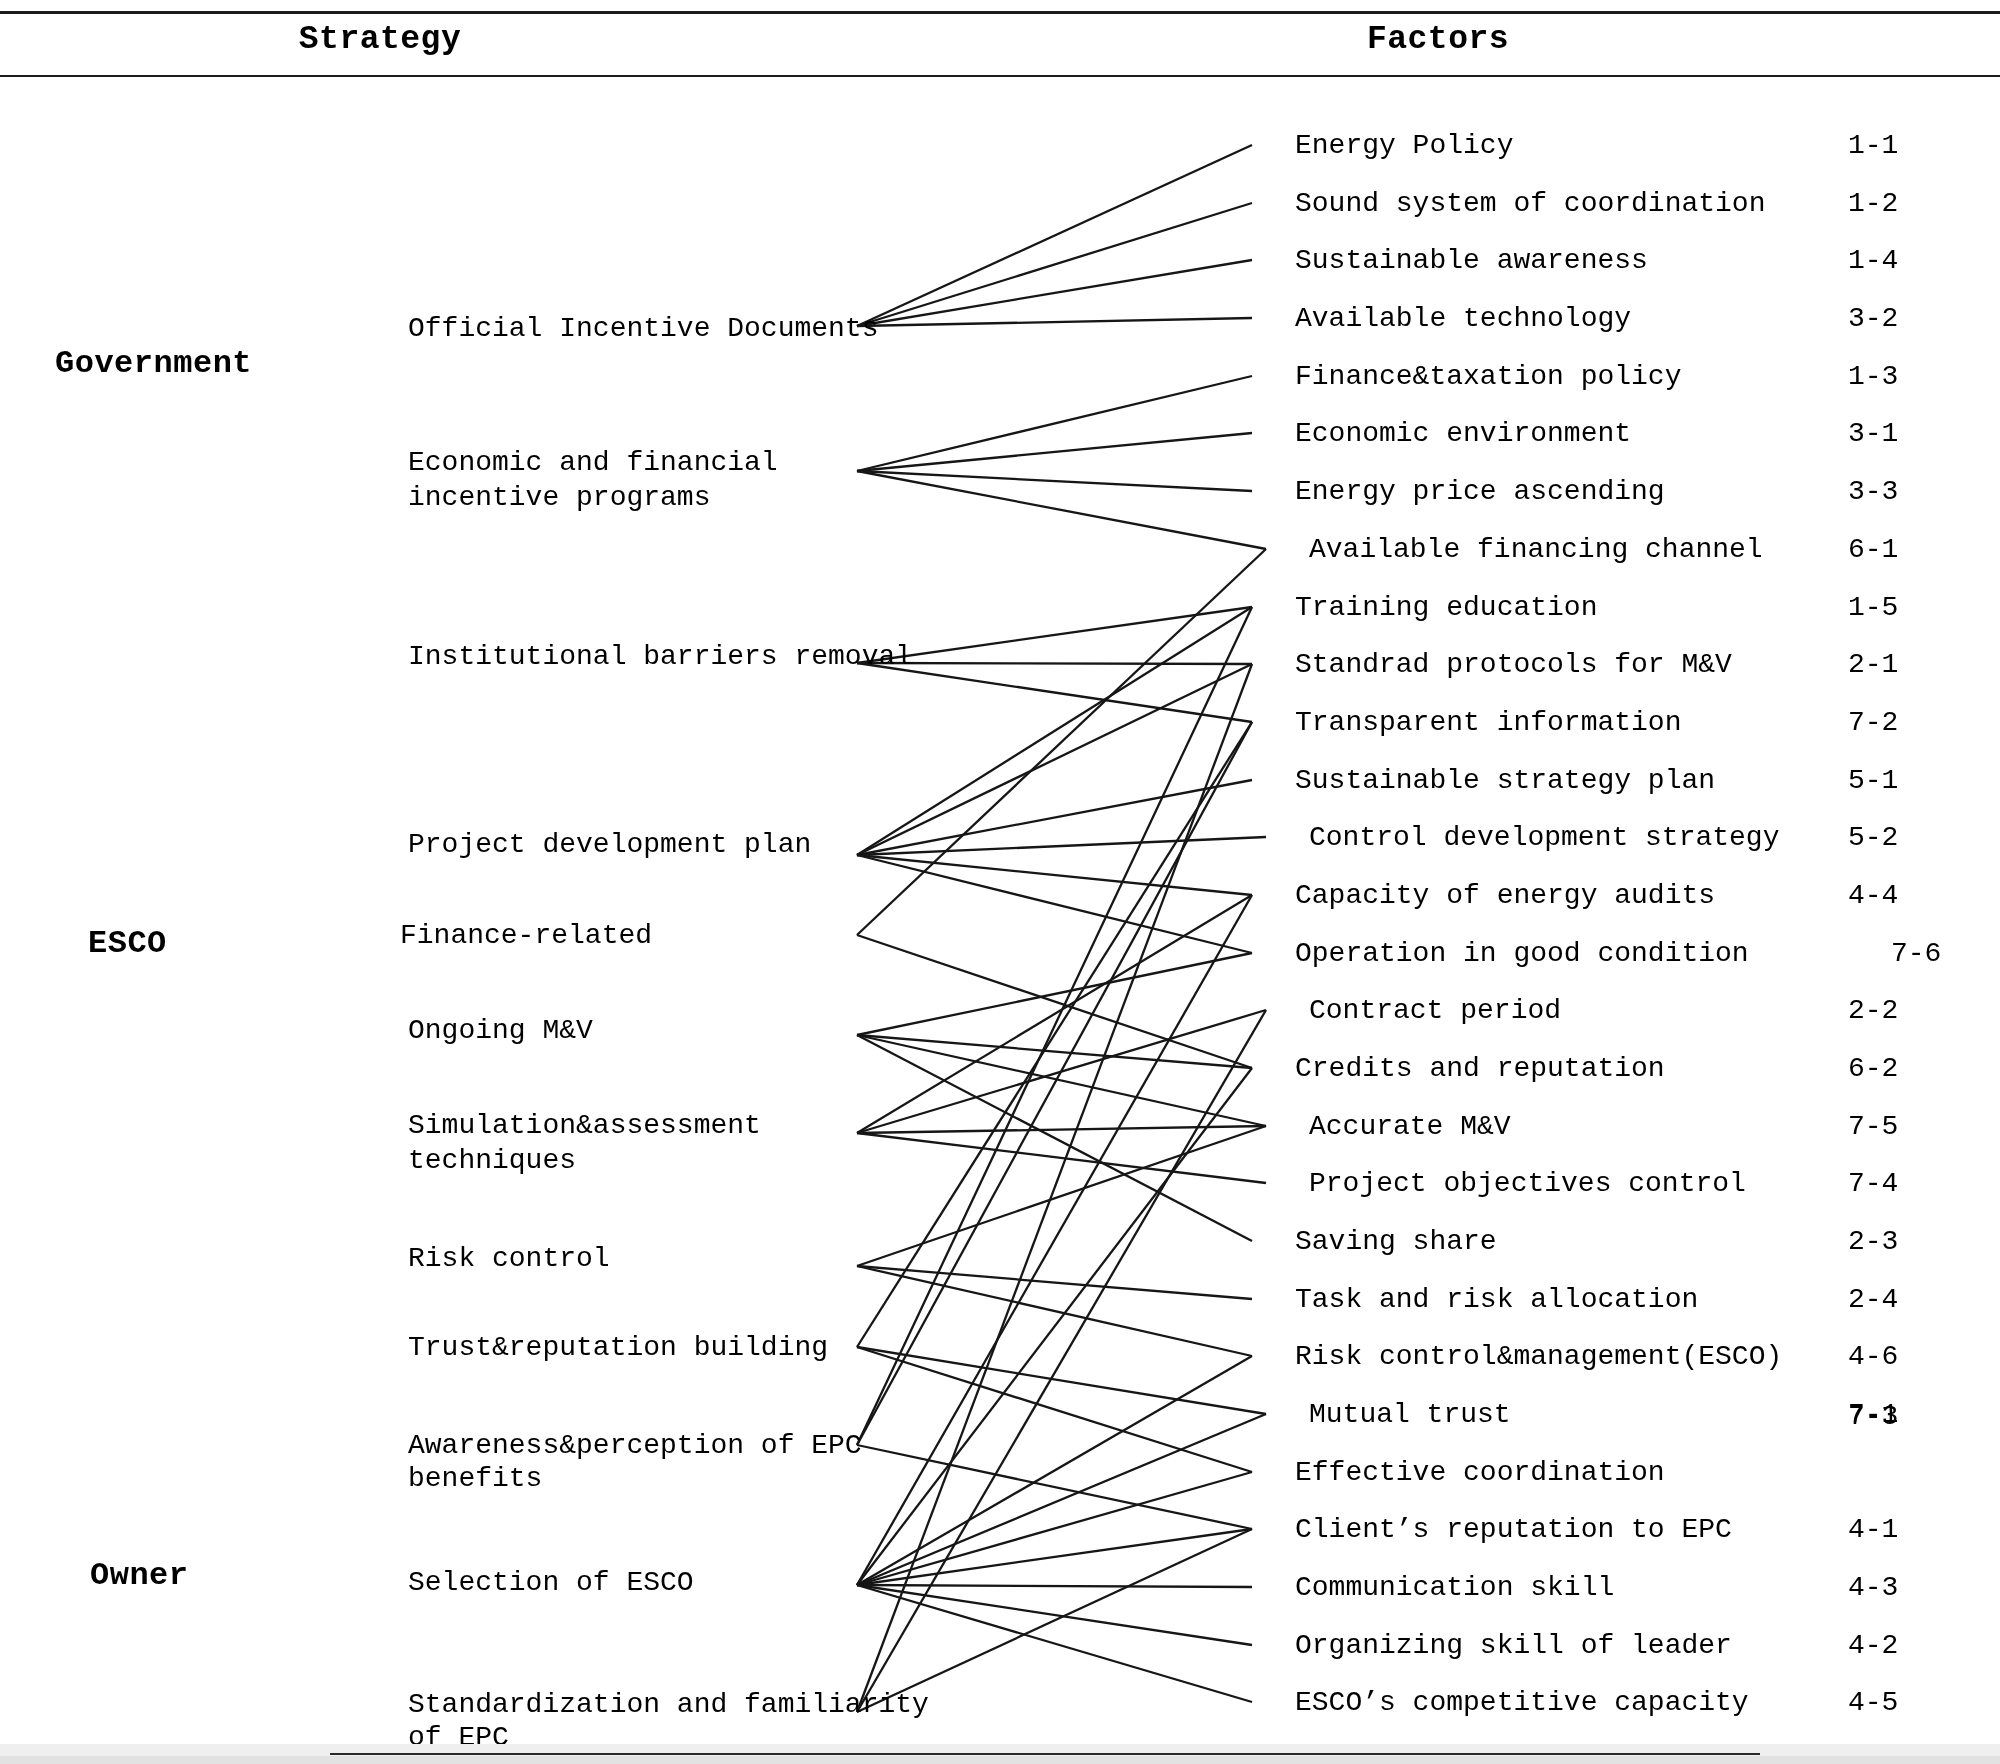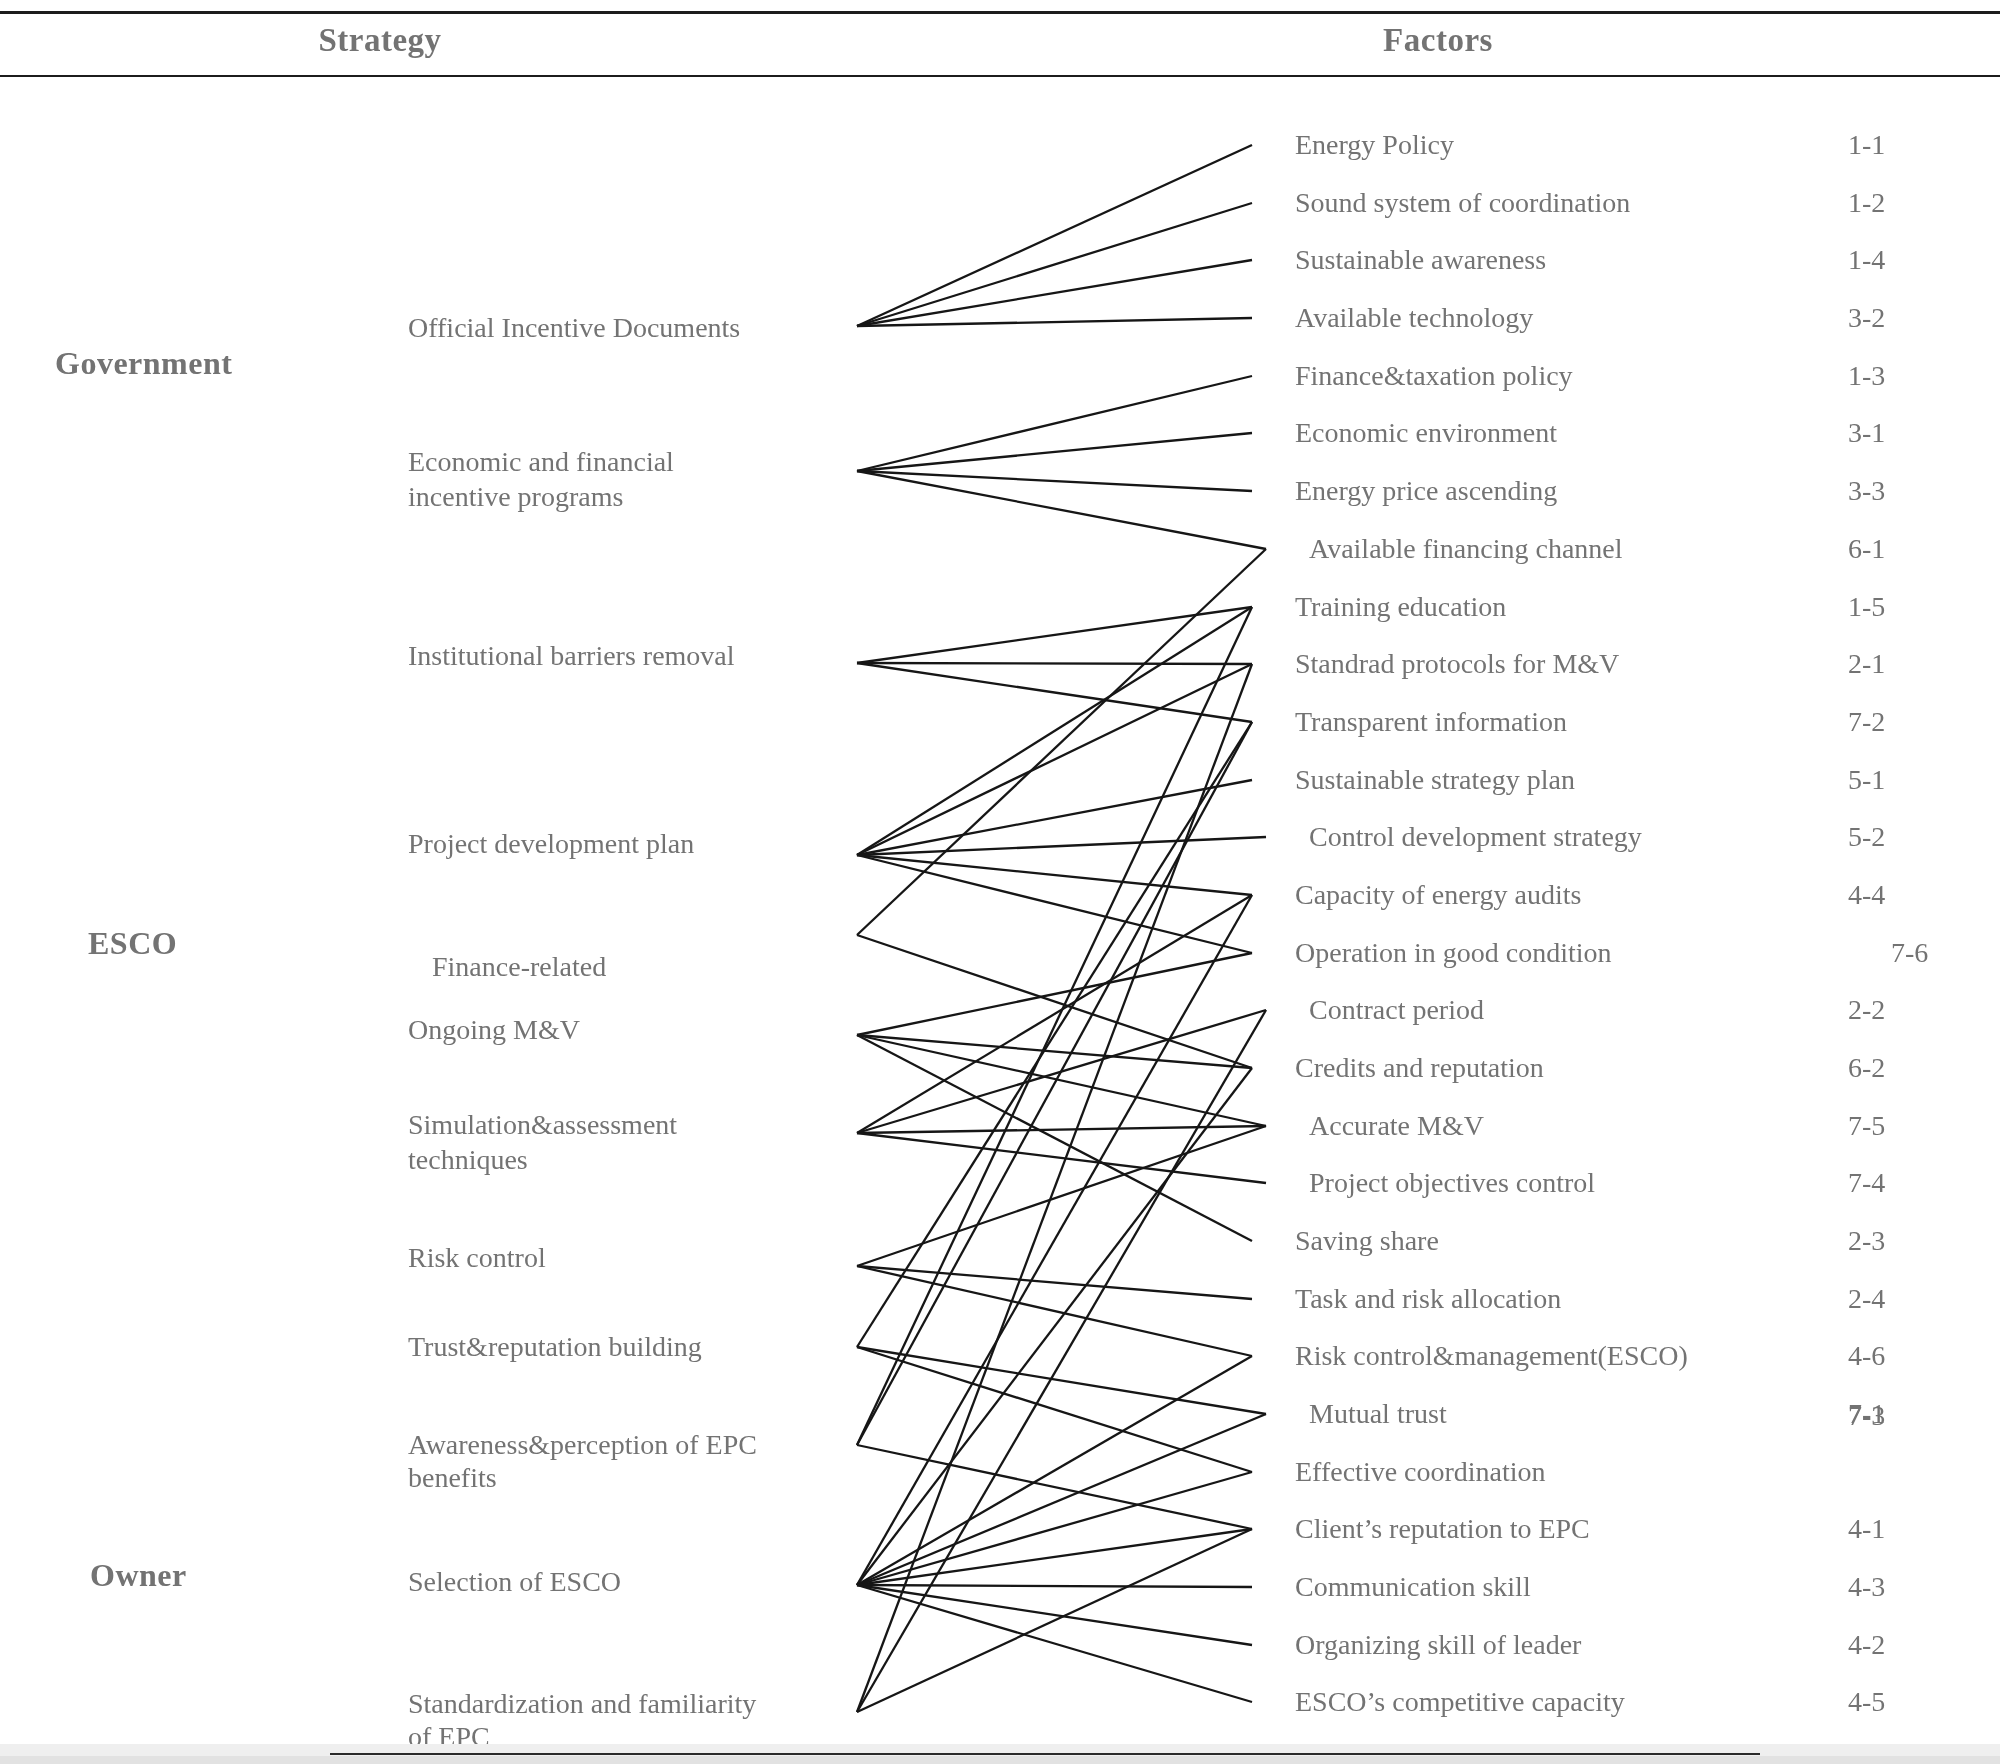--- a/index.html
+++ b/index.html
@@ -1,21 +1,21 @@
 <!DOCTYPE html>
 <html><head>
 <meta charset="utf-8">
 <style>
   html,body{margin:0;padding:0;background:#ffffff;}
   #stage{
     position:relative;
     width:2000px;height:1764px;
     background:#ffffff;
-    font-family:Liberation Serif, serif;
-    color:#737373;
+    font-family:Liberation Mono, monospace;
+    color:#000000;
     overflow:hidden;
   }
   .rule{position:absolute;left:0;width:2000px;background:#1c1c1c;}
   .hdr{
     position:absolute;top:18px;height:44px;line-height:44px;
     font-size:33px;font-weight:bold;letter-spacing:0.5px;
     transform:translateX(-50%);white-space:nowrap;
   }
   .group-label{
     position:absolute;font-size:32px;font-weight:bold;
@@ -102,21 +102,21 @@
       <div class="group-label" style="left: 55px; top: 363px;">Government</div>
       <div class="group-label" style="left: 88px; top: 943px;">ESCO</div>
       <div class="group-label" style="left: 90px; top: 1575px;">Owner</div>
     </div>
   <div id="strategies">
       <div class="strategy-line" style="left: 408px; top: 328px;">Official Incentive Documents</div>
       <div class="strategy-line" style="left: 408px; top: 462px;">Economic and financial</div>
       <div class="strategy-line" style="left: 408px; top: 497px;">incentive programs</div>
       <div class="strategy-line" style="left: 408px; top: 656px;">Institutional barriers removal</div>
       <div class="strategy-line" style="left: 408px; top: 844px;">Project development plan</div>
-      <div class="strategy-line" style="left: 432px; top: 935px; margin-top: 32px;">Finance-related</div>
+      <div class="strategy-line" style="left: 400px; top: 935px;">Finance-related</div>
       <div class="strategy-line" style="left: 408px; top: 1030px;">Ongoing M&amp;V</div>
       <div class="strategy-line" style="left: 408px; top: 1125px;">Simulation&amp;assessment</div>
       <div class="strategy-line" style="left: 408px; top: 1160px;">techniques</div>
       <div class="strategy-line" style="left: 408px; top: 1258px;">Risk control</div>
       <div class="strategy-line" style="left: 408px; top: 1347px;">Trust&amp;reputation building</div>
       <div class="strategy-line" style="left: 408px; top: 1445px;">Awareness&amp;perception of EPC</div>
       <div class="strategy-line" style="left: 408px; top: 1478px;">benefits</div>
       <div class="strategy-line" style="left: 408px; top: 1582px;">Selection of ESCO</div>
       <div class="strategy-line" style="left: 408px; top: 1704px;">Standardization and familiarity</div>
       <div class="strategy-line" style="left: 408px; top: 1737px;">of EPC</div>

